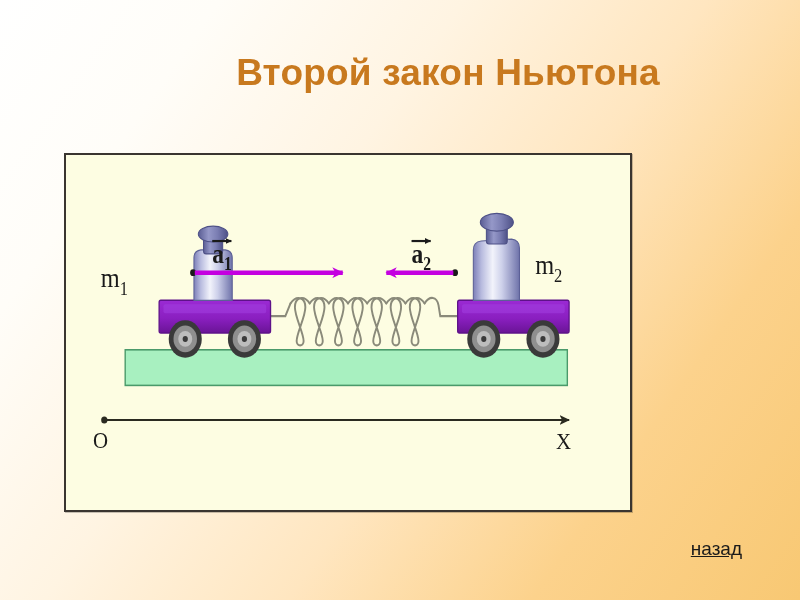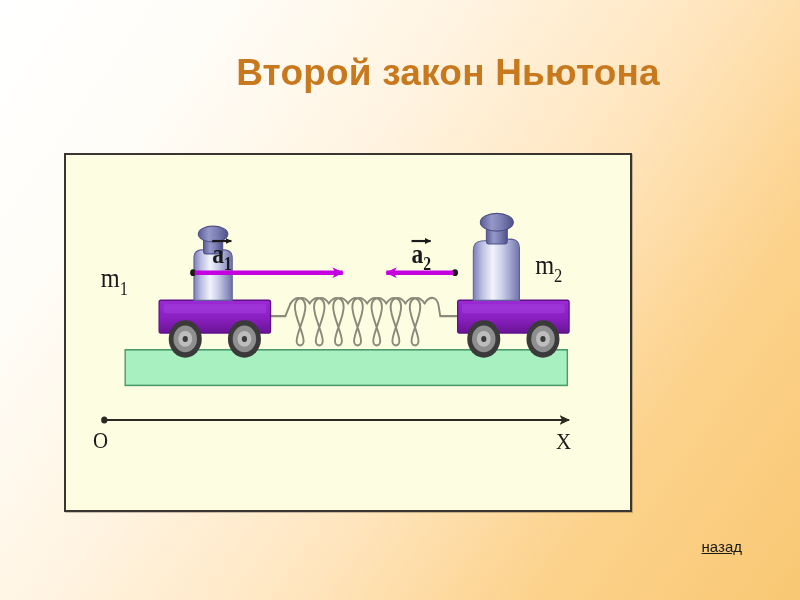--- a/index.html
+++ b/index.html
@@ -64,21 +64,21 @@
     height: 100%;
     display: block;
   }
 
   
   #back-link {
     position: absolute;
     right: 58px;
     top: 538px;
     font-family: "Liberation Sans", sans-serif;
-    font-size: 15px;
+    font-size: 19px;
     color: #1a1a1a;
     text-decoration: underline;
     cursor: pointer;
     white-space: nowrap;
   }
 </style>
 </head>
 <body>
 
 <div id="slide">

